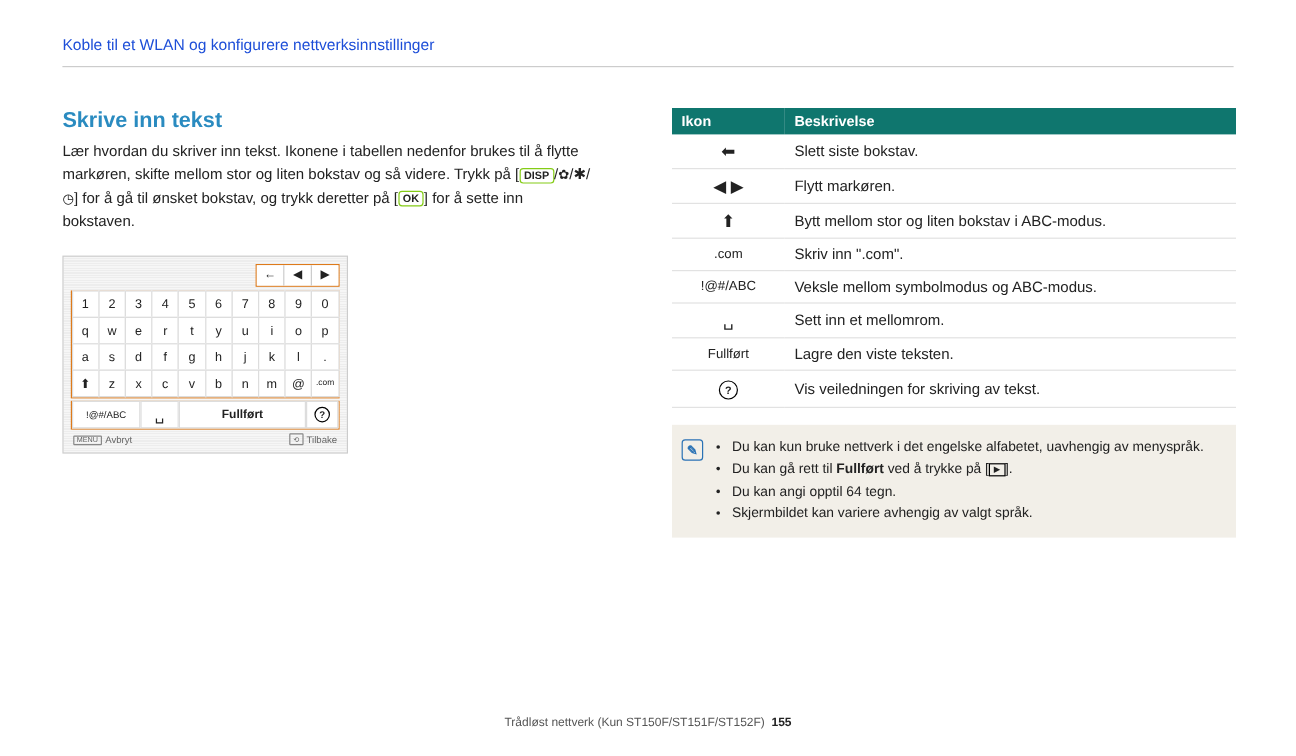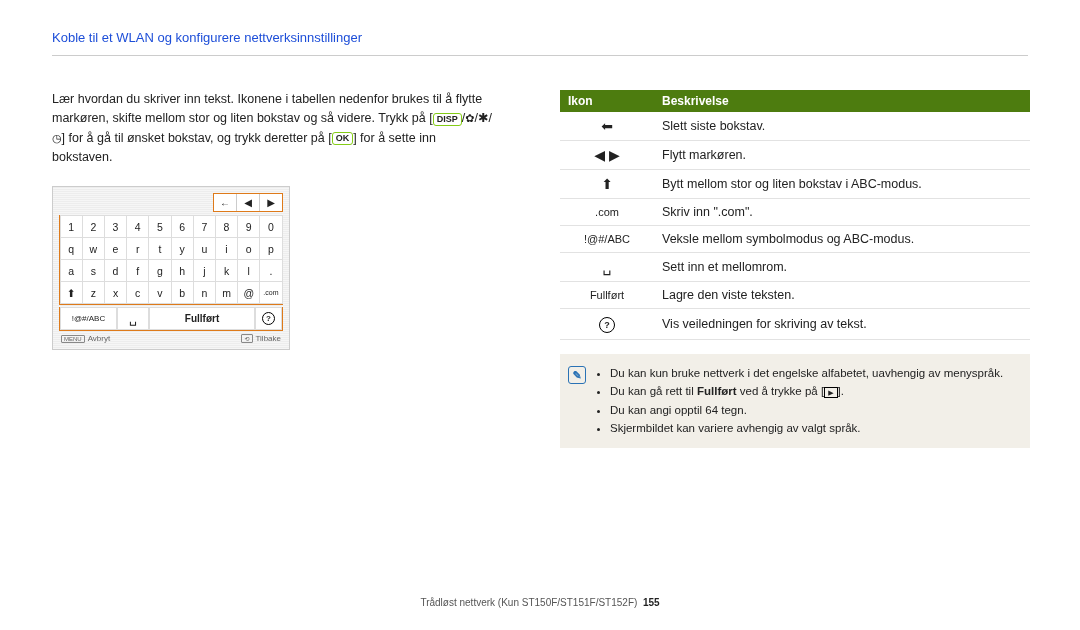--- a/index.html
+++ b/index.html
@@ -128,21 +128,21 @@
   .kbd-footer span{display:inline-flex;align-items:flex-end;gap:3px;}
   .fbox{display:inline-block;border:1px solid #888;font-size:6px;padding:0 2px;border-radius:1px;}
 
   
   table.icon-tbl {
     width:100%;
     border-collapse:collapse;
     font-size:12.5px;
   }
   table.icon-tbl th{
-    background:#4d7c0f;color:#fff;font-weight:bold;text-align:left;
+    background:#0f766e;color:#fff;font-weight:bold;text-align:left;
     padding:4px 8px;font-size:12px;
   }
   table.icon-tbl th:first-child{width:78px;}
   table.icon-tbl td{
     border-bottom:1px solid #e2e2e2;
     padding:6px 8px;
     vertical-align:middle;
   }
   table.icon-tbl td.ic{ text-align:center; font-size:14px;}
   .q-circle{
@@ -176,20 +176,21 @@
   }
   .page-foot b{color:#222;}
 </style>
 </head>
 <body>
 
 <div class="page-hdr">Koble til et WLAN og konfigurere nettverksinnstillinger</div>
 <div class="rule"></div>
 
 <div class="col-left">
+  <h2 class="section">Skrive inn tekst</h2>
   <div class="intro">
     <span>Lær hvordan du skriver inn tekst. Ikonene i tabellen nedenfor brukes til å flytte markøren, skifte mellom stor og liten bokstav og så videre. Trykk på</span>
     [<span class="inline-btn">DISP</span>/<span class="flower">✿</span>/<span>✱</span>/<span class="clock">◷</span>]
     <span>for å gå til ønsket bokstav, og trykk deretter på</span>
     [<span class="inline-btn">OK</span>]
     <span>for å sette inn bokstaven.</span>
   </div>
 
   <div class="kbd-box">
     <div class="kbd-toprow">

